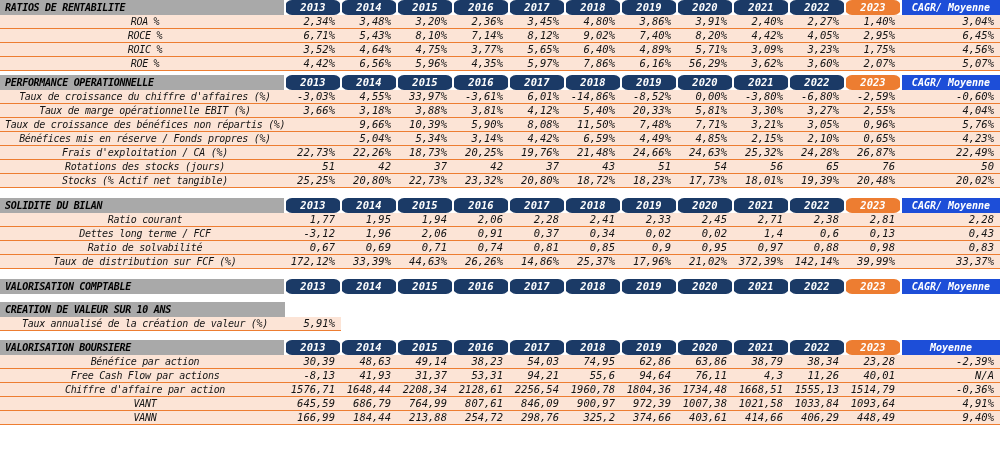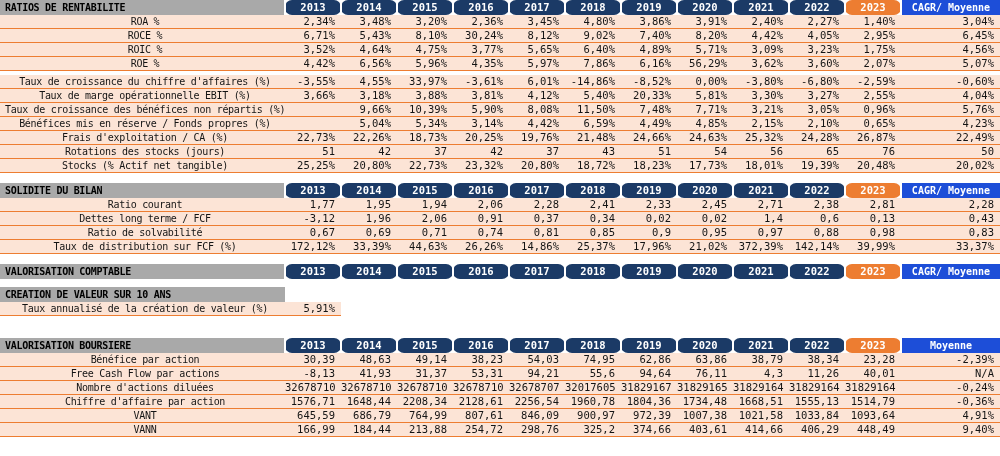--- a/index.html
+++ b/index.html
@@ -1,28 +1,28 @@
 <!DOCTYPE html>
 <html><head>
 <meta charset="utf-8">
 <style>
   html,body{margin:0;padding:0;}
   body{
     width:1000px;height:456px;overflow:hidden;background:#ffffff;
     font-family:"DejaVu Sans Mono","Liberation Mono",monospace;
   }
-  #sections{width:791px;}
+  #sections{width:791px;font-style:italic;}
   table.section{
     border-collapse:collapse;table-layout:fixed;width:1000px;
   }
   #sections table:nth-child(2){margin-top:4px;}
   #sections table:nth-child(3){margin-top:10px;}
   #sections table:nth-child(4){margin-top:10px;}
   #sections table:nth-child(5){margin-top:8px;}
-  #sections table:nth-child(6){margin-top:22px;}
+  #sections table:nth-child(6){margin-top:9px;}
   col.c-label{width:285px;}
   col.c-year{width:56px;}
   col.c-summary{width:99px;}
   th,td{margin:0;padding:0;overflow:hidden;white-space:nowrap;font-size:10.5px;}
   tr.head th{height:15px;line-height:15px;font-weight:bold;}
   th.sec-title{
     background:#A9A9A9;color:#000000;text-align:left;
     padding-left:5px;font-size:10px;letter-spacing:-0.3px;
   }
   th.year{
@@ -94,21 +94,21 @@
             <td class="val">2,40%</td>
             <td class="val">2,27%</td>
             <td class="val">1,40%</td>
             <td class="val">3,04%</td>
           </tr>
           <tr class="datarow">
             <td class="lbl">ROCE %</td>
             <td class="val">6,71%</td>
             <td class="val">5,43%</td>
             <td class="val">8,10%</td>
-            <td class="val">30,24%</td>
+            <td class="val">7,14%</td>
             <td class="val">8,12%</td>
             <td class="val">9,02%</td>
             <td class="val">7,40%</td>
             <td class="val">8,20%</td>
             <td class="val">4,42%</td>
             <td class="val">4,05%</td>
             <td class="val">2,95%</td>
             <td class="val">6,45%</td>
           </tr>
           <tr class="datarow">
@@ -153,23 +153,38 @@
           <col class="c-year">
           <col class="c-year">
           <col class="c-year">
           <col class="c-year">
           <col class="c-year">
           <col class="c-year">
           <col class="c-year">
           <col class="c-summary">
         </colgroup>
         <tbody>
+          <tr class="head">
+            <th class="sec-title">PERFORMANCE OPERATIONNELLE</th>
+            <th class="year">2013</th>
+            <th class="year">2014</th>
+            <th class="year">2015</th>
+            <th class="year">2016</th>
+            <th class="year">2017</th>
+            <th class="year">2018</th>
+            <th class="year">2019</th>
+            <th class="year">2020</th>
+            <th class="year">2021</th>
+            <th class="year">2022</th>
+            <th class="year hl">2023</th>
+            <th class="summary">CAGR/ Moyenne</th>
+          </tr>
           <tr class="datarow">
             <td class="lbl">Taux de croissance du chiffre d'affaires (%)</td>
-            <td class="val">-3,55%</td>
+            <td class="val">-3,03%</td>
             <td class="val">4,55%</td>
             <td class="val">33,97%</td>
             <td class="val">-3,61%</td>
             <td class="val">6,01%</td>
             <td class="val">-14,86%</td>
             <td class="val">-8,52%</td>
             <td class="val">0,00%</td>
             <td class="val">-3,80%</td>
             <td class="val">-6,80%</td>
             <td class="val">-2,59%</td>
@@ -500,35 +515,20 @@
             <td class="val">94,21</td>
             <td class="val">55,6</td>
             <td class="val">94,64</td>
             <td class="val">76,11</td>
             <td class="val">4,3</td>
             <td class="val">11,26</td>
             <td class="val">40,01</td>
             <td class="val">N/A</td>
           </tr>
           <tr class="datarow">
-            <td class="lbl">Nombre d'actions diluées</td>
-            <td class="val">32678710</td>
-            <td class="val">32678710</td>
-            <td class="val">32678710</td>
-            <td class="val">32678710</td>
-            <td class="val">32678707</td>
-            <td class="val">32017605</td>
-            <td class="val">31829167</td>
-            <td class="val">31829165</td>
-            <td class="val">31829164</td>
-            <td class="val">31829164</td>
-            <td class="val">31829164</td>
-            <td class="val">-0,24%</td>
-          </tr>
-          <tr class="datarow">
             <td class="lbl">Chiffre d'affaire par action</td>
             <td class="val">1576,71</td>
             <td class="val">1648,44</td>
             <td class="val">2208,34</td>
             <td class="val">2128,61</td>
             <td class="val">2256,54</td>
             <td class="val">1960,78</td>
             <td class="val">1804,36</td>
             <td class="val">1734,48</td>
             <td class="val">1668,51</td>

